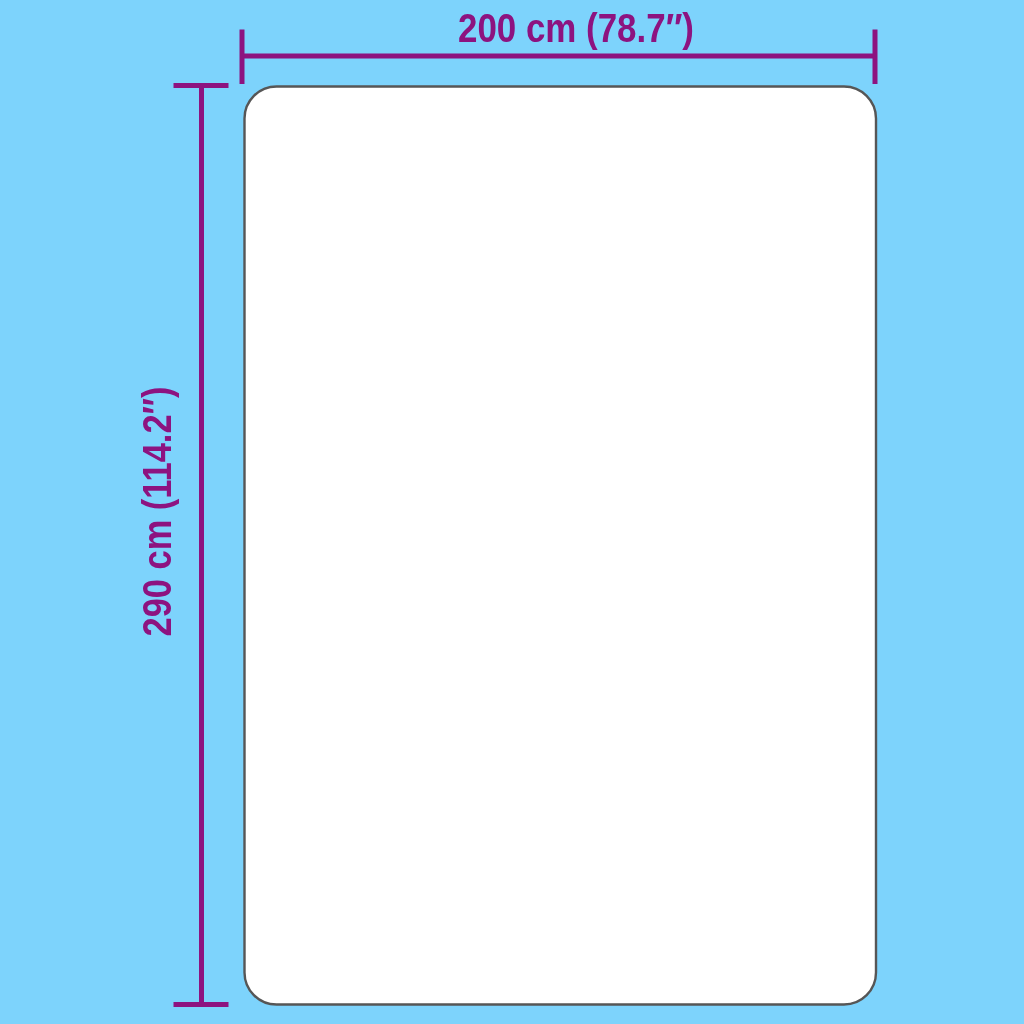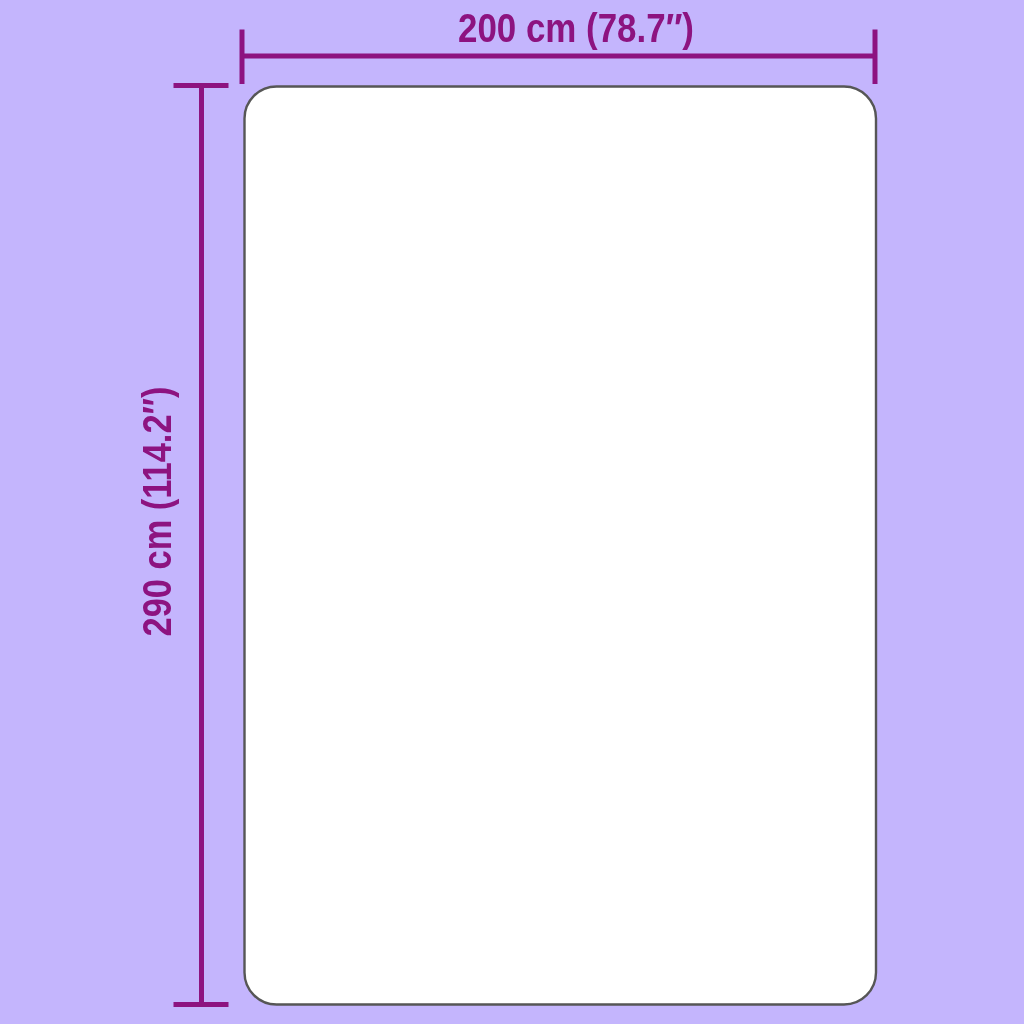--- a/index.html
+++ b/index.html
@@ -1,16 +1,16 @@
 <!DOCTYPE html>
 <html><head>
 <meta charset="utf-8">
 <style>
   html,body{margin:0;padding:0;background:#ffffff;}
-  #page{position:relative;width:1024px;height:1024px;background:#c4b5fd;overflow:hidden;}
+  #page{position:relative;width:1024px;height:1024px;background:#7dd3fc;overflow:hidden;}
   svg{position:absolute;left:0;top:0;}
   text{font-family:"Liberation Sans", sans-serif;font-weight:bold;fill:#8d1380;}
 </style>
 </head>
 <body>
 
 <div id="page">
 <svg width="1024" height="1024" viewBox="0 0 1024 1024">
 
   <rect x="244.5" y="86.5" width="631.5" height="918" rx="32" ry="32" fill="#ffffff" stroke="#565656" stroke-width="2.4"></rect>

